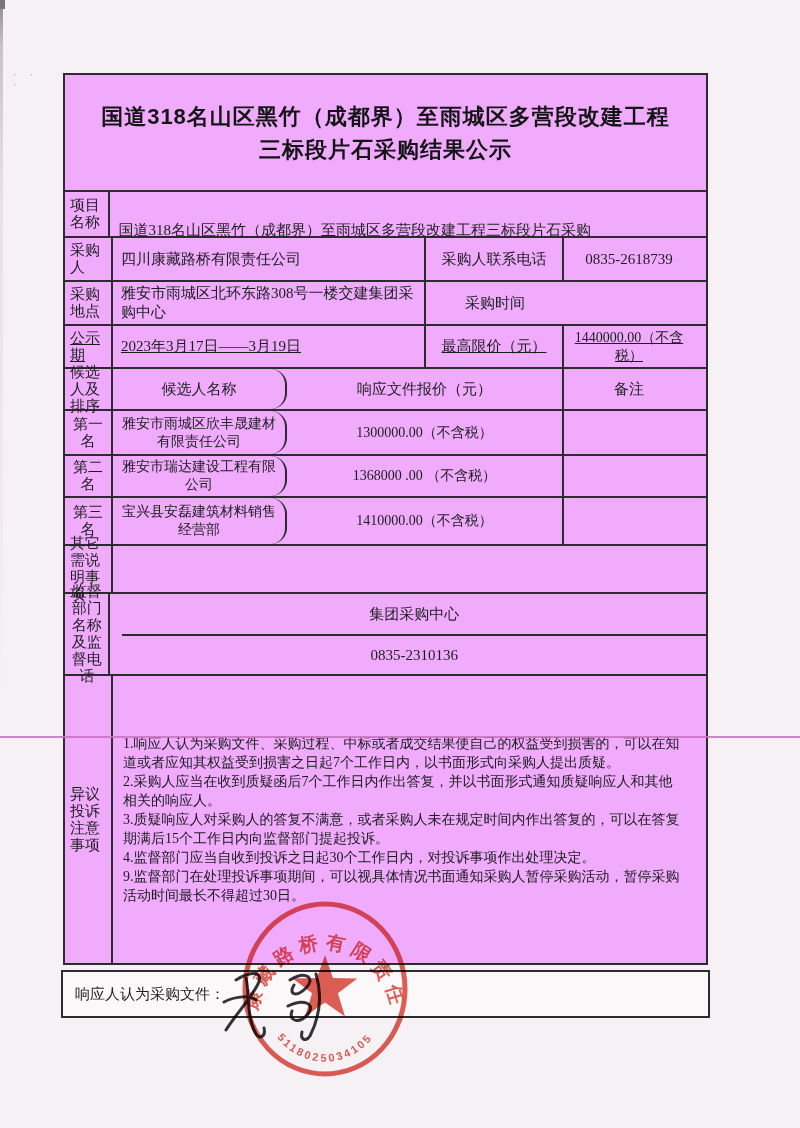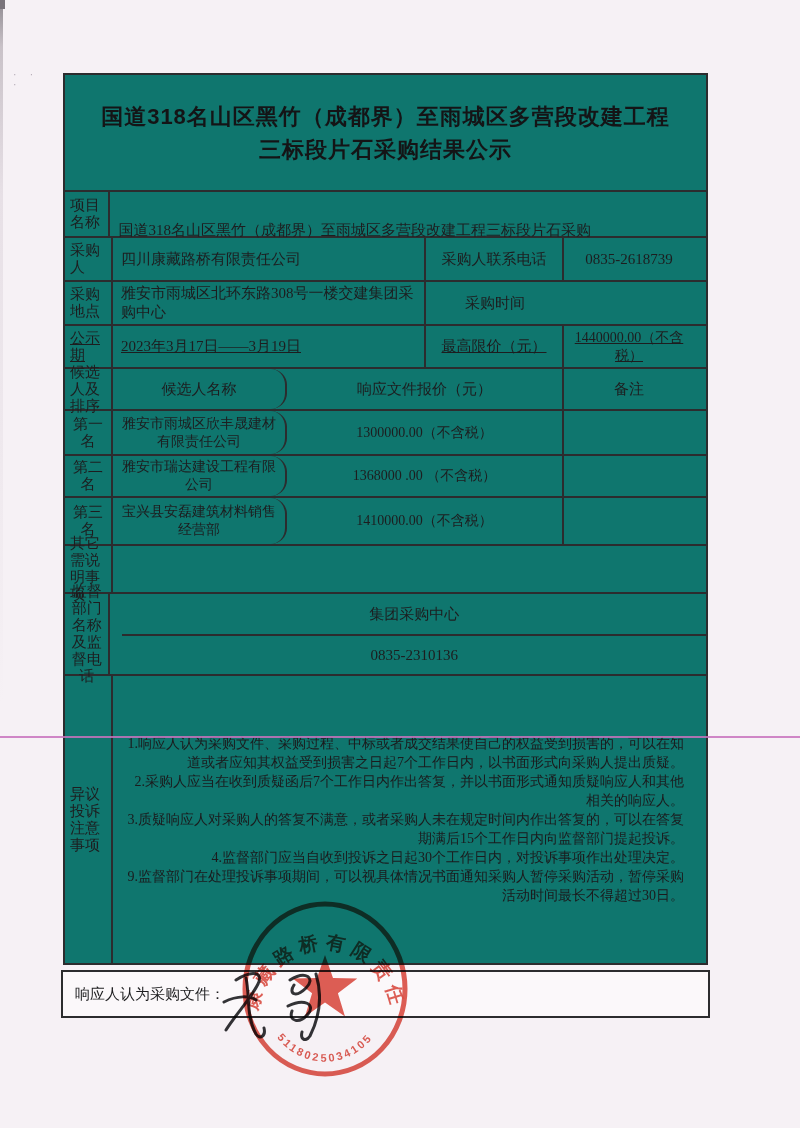--- a/index.html
+++ b/index.html
@@ -14,21 +14,21 @@
     background:linear-gradient(180deg,#8f8a90 0%,#c9c2c8 6%,#e7e0e6 25%,rgba(230,224,230,0) 90%);}
   .corner-mark{position:absolute;left:0;top:0;width:5px;height:9px;background:#7a747b;}
   .dots-mark{position:absolute;left:12px;top:70px;width:26px;height:6px;color:#b9b0ba;
     font-size:9px;letter-spacing:3px;font-family:"DejaVu Sans Mono",monospace;}
   .yellow-dot{position:absolute;left:602px;top:110px;width:5px;height:5px;border-radius:50%;background:#d6cf6e;opacity:.8;}
   .pink-line{position:absolute;left:0;top:736px;width:800px;height:2px;background:#c873bd;opacity:.85;z-index:60;}
 
   
   .doc-table{
     position:absolute;left:63px;top:73px;width:645px;
-    border:2px solid #2c2c2e;background:#0f766e;box-sizing:border-box;
+    border:2px solid #2c2c2e;background:#f0abfc;box-sizing:border-box;
   }
   .trow{display:flex;box-sizing:border-box;border-bottom:2px solid #2c2c2e;}
   .trow:last-child{border-bottom:none;}
   .cell{box-sizing:border-box;border-right:2px solid #2c2c2e;
     display:flex;align-items:center;padding:3px 8px;font-size:15px;line-height:19px;}
   .cell:last-child{border-right:none;}
   .label-cell{width:48px;padding:3px 5px;font-size:15px;line-height:17px;}
   .center{justify-content:center;text-align:center;}
   .left{justify-content:flex-start;text-align:left;}
 
@@ -46,21 +46,21 @@
   .w-merge{width:581px;}
   .small{font-size:14px;line-height:18px;}
 
   .sup-stack{width:643px;display:flex;flex-direction:column;box-sizing:border-box;padding-left:12px;}
   .sup-sub{box-sizing:border-box;display:flex;align-items:center;justify-content:center;font-size:15px;}
   .sup-sub.first{height:42px;border-bottom:2px solid #2c2c2e;}
   .sup-sub.second{height:38px;}
 
   .obj-cell{width:581px;box-sizing:border-box;display:flex;flex-direction:column;
     justify-content:center;padding:6px 10px;}
-  .obj-item{font-size:14px;line-height:19px;text-align:right;color:#1b1b1d;}
+  .obj-item{font-size:14px;line-height:19px;text-align:left;color:#1b1b1d;}
 
   
   .sig-box{position:absolute;left:61px;top:970px;width:649px;height:48px;
     border:2px solid #2c2c2e;box-sizing:border-box;background:#fbf8fa;
     display:flex;align-items:center;padding-left:12px;font-size:15px;}
 
   
   .stamp-svg{position:absolute;left:236px;top:897px;z-index:40;mix-blend-mode:multiply;opacity:.88;}
   .sign-svg{position:absolute;left:212px;top:958px;z-index:45;mix-blend-mode:multiply;}
 </style>

